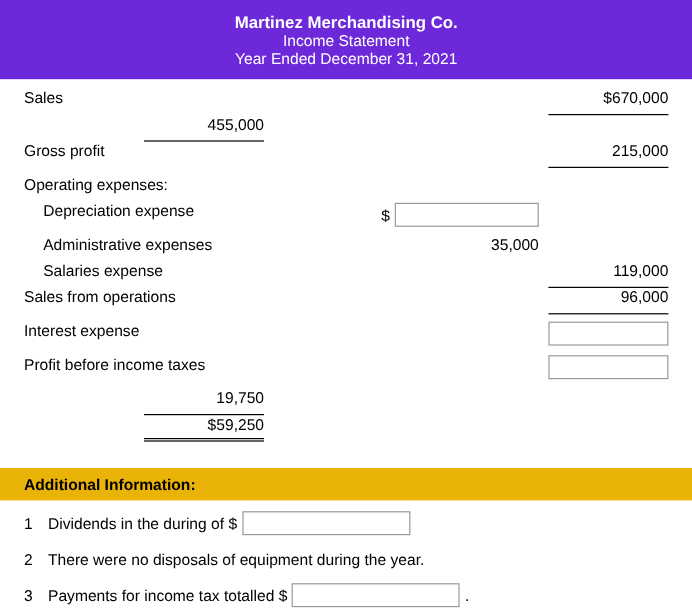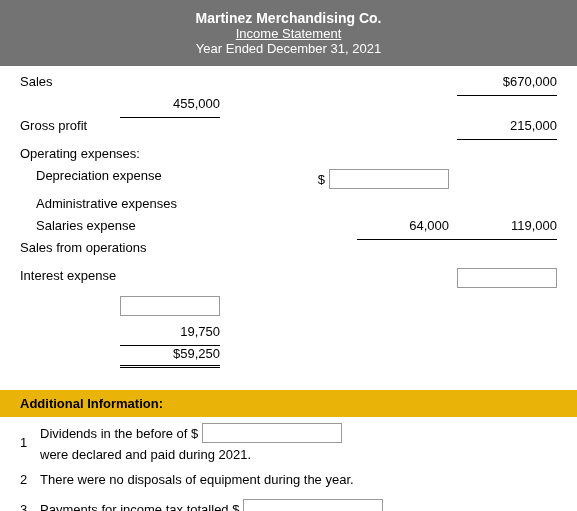--- a/index.html
+++ b/index.html
@@ -6,32 +6,31 @@
     body {
       font-family: Arial, sans-serif;
       font-size: 13px;
       background: #fff;
       width: 577px;
       min-height: 511px;
       color: #000;
     }
 
     .header {
-      background: #737373;
+      background: #6d28d9;
       color: #fff;
       text-align: center;
       padding: 10px 20px;
     }
     .header .company-name {
       font-weight: bold;
       font-size: 14px;
     }
     .header .doc-title {
       font-size: 13px;
-      text-decoration: underline;
     }
     .header .date {
       font-weight: normal;
       font-size: 13px;
     }
 
     .income-statement {
       padding: 8px 20px 12px 20px;
     }
 
@@ -170,47 +169,49 @@
       <span class="dollar-sign">$</span>
       <input class="input-field" type="text" value="" style="width: 120px;">
     </div>
     <div class="total-col"></div>
   </div>
 
   <div class="spacer"></div>
 
   <div class="line-row">
     <div class="label-col indent1">Administrative expenses</div>
+    <div class="amt-col">35,000</div>
     <div class="total-col"></div>
   </div>
 
   <div class="line-row">
     <div class="label-col indent1">Salaries expense</div>
-    <div class="amt-col underline">64,000</div>
     <div class="total-col underline">119,000</div>
   </div>
 
   <div class="line-row">
     <div class="label-col">Sales from operations</div>
     <div class="amt-col"></div>
+    <div class="total-col underline">96,000</div>
   </div>
 
   <div class="spacer"></div>
 
   <div class="line-row">
     <div class="label-col">Interest expense</div>
     <div class="amt-col"></div>
     <div class="total-col">
       <input class="input-field" type="text" value="" style="width: 100%;">
     </div>
   </div>
 
   <div class="spacer"></div>
 
   <div class="line-row">
+    <div class="label-col">Profit before income taxes</div>
     <div class="amt-col"></div>
     <div class="total-col">
       <input class="input-field" type="text" value="" style="width: 100%;">
     </div>
   </div>
 
   <div class="spacer"></div>
 
   <div class="line-row">
     <div class="amt-col"></div>
@@ -226,23 +227,22 @@
 
 <div class="additional-info">
   <span>Additional Information:</span>
 </div>
 
 <div class="add-info-body">
 
   <div class="add-row">
     <div class="num">1</div>
     <div class="content">
-      <span>Dividends in the before of $</span>
+      <span>Dividends in the during of $</span>
       <input class="add-input" type="text" value="" style="">
-      <span>were declared and paid during 2021.</span>
     </div>
   </div>
 
   <div class="add-row">
     <div class="num">2</div>
     <div class="content">
       <span>There were no disposals of equipment during the year.</span>
     </div>
   </div>
 

